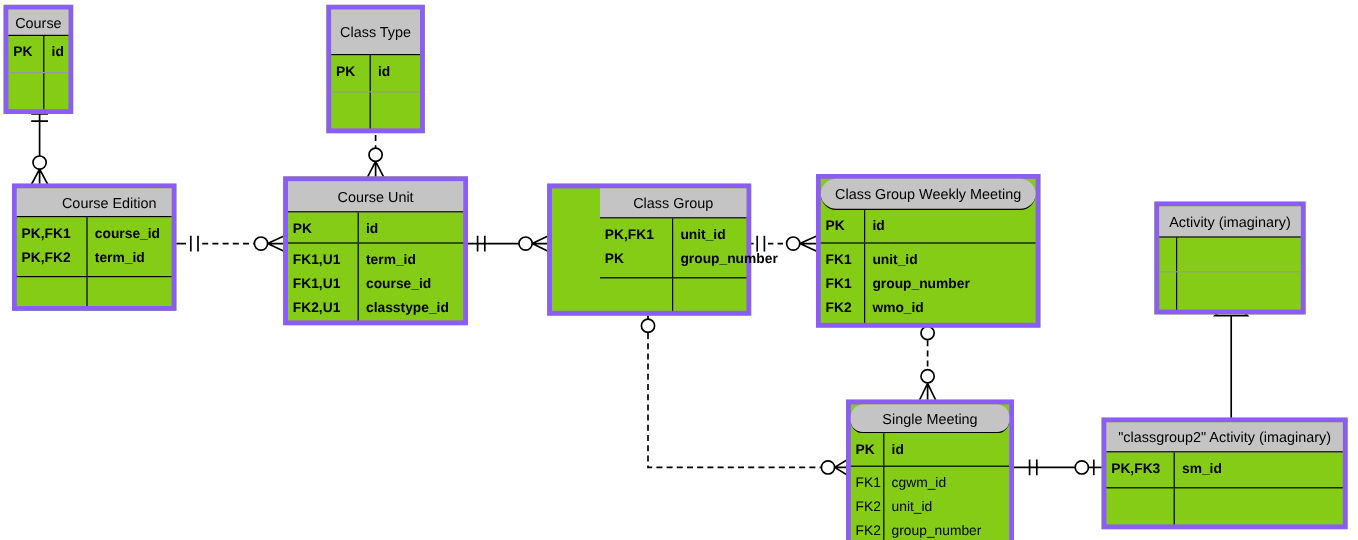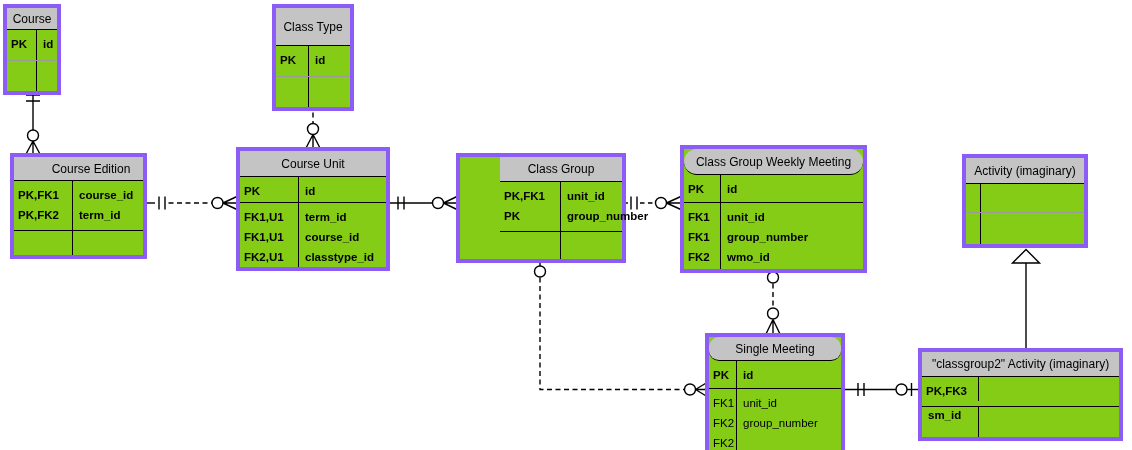--- a/index.html
+++ b/index.html
@@ -212,21 +212,21 @@
       <div class="cell">FK2</div>
     </div>
     <div class="ncol">
       <div class="cell">unit_id</div>
       <div class="cell">group_number</div>
       <div class="cell">wmo_id</div>
     </div>
   </div>
 </div>
 
-<div class="entity" style="left:962px;top:154px;width:126px;">
+<div class="entity" style="left:962px;top:168px;width:126px;">
   <div class="e-title" style="height:26px;">Activity (imaginary)</div>
   <div class="sec gray-divider" style="height:29px;">
     <div class="kcol" style="width:15px;"></div>
       <div class="ncol"></div>
   </div>
   <div class="sec" style="height:31px;">
     <div class="kcol" style="width:15px;"></div>
       <div class="ncol"></div>
   </div>
 </div>
@@ -241,29 +241,30 @@
         <div class="cell u">id</div>
       </div>
   </div>
   <div class="sec rw-regular" style="height:62px;">
     <div class="kcol" style="width:28px;">
       <div class="cell">FK1</div>
       <div class="cell">FK2</div>
       <div class="cell">FK2</div>
     </div>
     <div class="ncol">
+      <div class="cell">cgwm_id</div>
       <div class="cell">unit_id</div>
       <div class="cell">group_number</div>
     </div>
   </div>
 </div>
 
 <div class="entity" style="left:918px;top:348px;width:205px;">
   <div class="e-title" style="height:25px;">"classgroup2" Activity (imaginary)</div>
-  <div class="sec" style="height:30px;flex-direction:column;">
+  <div class="sec" style="height:30px;">
     <div class="kcol" style="width:57px;">
         <div class="cell">PK,FK3</div>
       </div>
     <div class="ncol">
         <div class="cell u">sm_id</div>
       </div>
   </div>
   <div class="sec" style="height:30px;">
     <div class="kcol" style="width:57px;"></div>
       <div class="ncol"></div>

